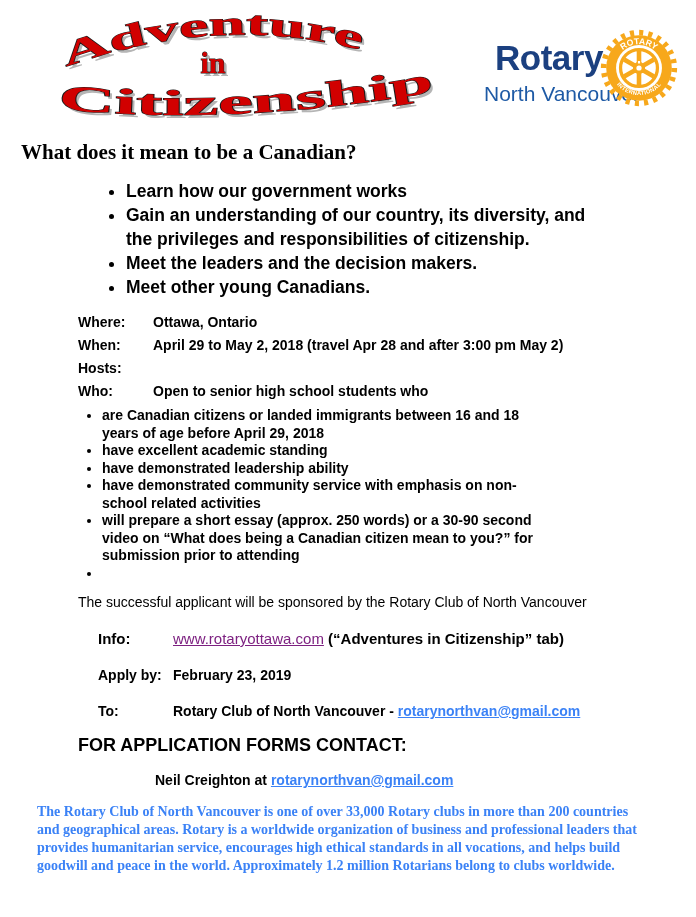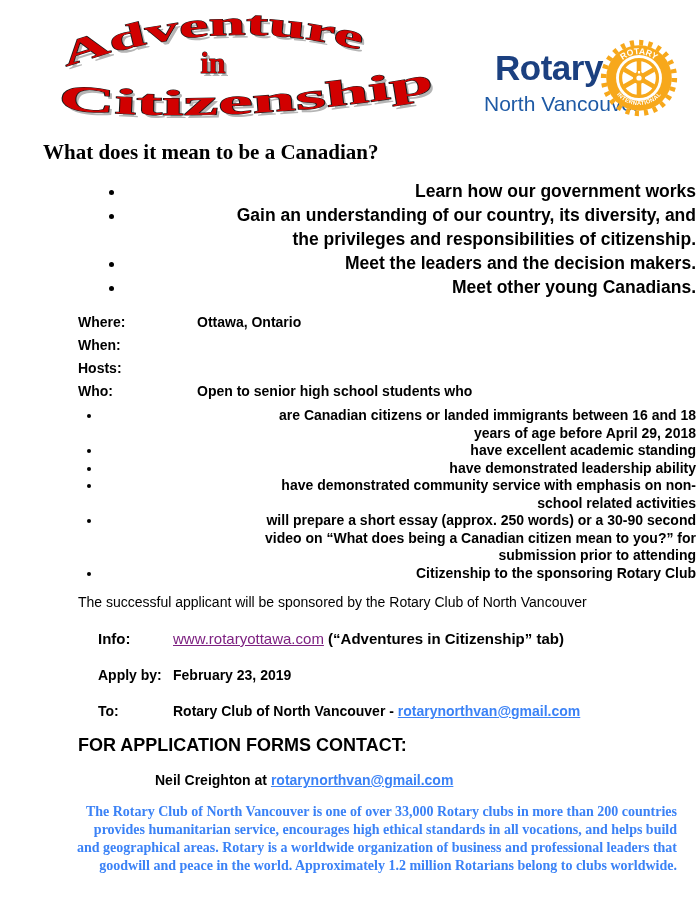--- a/index.html
+++ b/index.html
@@ -3,44 +3,44 @@
 <meta charset="utf-8">
 <style>
   * { margin:0; padding:0; box-sizing:border-box; }
   html,body { background:#ffffff; }
   body { width:696px; height:917px; position:relative; overflow:hidden;
          font-family:"Liberation Sans", sans-serif; color:#000; }
 
   
   .header { position:relative; height:130px; }
   .wordart-svg { position:absolute; left:30px; top:5px; }
-  .logo { position:absolute; left:484px; top:36px; width:200px; height:92px;text-decoration:underline; }
+  .logo { position:absolute; left:484px; top:26px; width:200px; height:92px;text-decoration:underline; }
   .logo-brand { position:absolute; left:11px; top:12px; font-size:35px; font-weight:bold;
                 color:#1b4080; letter-spacing:-0.5px; }
   .logo-region { position:absolute; left:0px; top:56px; font-size:21px; color:#1e5aa5; }
   .logo-wheel { position:absolute; left:114px; top:1px; }
 
   
-  .headline { margin:10px 0 0 43px; font-family:"Liberation Serif", serif;
+  .headline { margin:10px 0 0 21px; font-family:"Liberation Serif", serif;
               font-weight:bold; font-size:21px; line-height:24px; }
 
   
   ul.highlights { margin:15px 0 0 0; padding-left:126px; list-style:disc outside; }
   ul.highlights li { font-weight:bold; font-size:17.5px; line-height:24px; }
 
   
   .details { margin:16px 0 0 78px; }
-  .drow { display:flex; font-weight:bold; font-size:14px; line-height:15px; margin-bottom:8px;gap:44px; }
+  .drow { display:flex; font-weight:bold; font-size:14px; line-height:15px; margin-bottom:8px; }
   .dlabel { width:75px; flex:none; }
 
   
   ul.criteria { margin:2px 0 0 0; padding-left:102px; list-style:disc outside; }
   ul.criteria li { font-weight:bold; font-size:14px; line-height:17.5px; }
 
-  .line { display:block; white-space:nowrap;text-align:right; }
+  .line { display:block; white-space:nowrap; }
 
   
   .sponsor { margin:12px 0 0 78px; font-weight:normal; font-size:14px; line-height:17px; }
   .row { display:flex; margin-left:78px; font-weight:bold; font-size:14px; line-height:17px; }
   .row .rlabel { width:75px; flex:none;margin-left:20px; }
   .info-row { margin-top:19px; font-size:15px; }
   .apply-row { margin-top:20px; }
   .to-row { margin-top:19px; }
   .contact-heading { margin:17px 0 0 78px; font-weight:bold; font-size:18px; line-height:17px; }
   .contact-line { margin:18px 0 0 155px; font-weight:bold; font-size:14px; line-height:17px; }
@@ -135,20 +135,21 @@
     </li>
   </ul>
 
   <div class="details">
     <div class="drow">
       <span class="dlabel">Where:</span>
       <span class="dvalue">Ottawa, Ontario</span>
     </div>
     <div class="drow">
       <span class="dlabel">When:</span>
+      <span class="dvalue">April 29 to May 2, 2018 (travel Apr 28 and after 3:00 pm May 2)</span>
     </div>
     <div class="drow">
       <span class="dlabel">Hosts:</span>
     </div>
     <div class="drow">
       <span class="dlabel">Who:</span>
       <span class="dvalue">Open to senior high school students who</span>
     </div>
   </div>
 
@@ -166,21 +167,20 @@
     <li>
       <span class="line">have demonstrated community service with emphasis on non-</span>
       <span class="line">school related activities</span>
     </li>
     <li>
       <span class="line">will prepare a short essay (approx. 250 words) or a 30-90 second</span>
       <span class="line">video on “What does being a Canadian citizen mean to you?” for</span>
       <span class="line">submission prior to attending</span>
     </li>
     <li>
-      <span class="line">Citizenship to the sponsoring Rotary Club</span>
     </li>
   </ul>
 
   <p class="sponsor">The successful applicant will be sponsored by the Rotary Club of North Vancouver</p>
 
   <div class="row info-row">
     <span class="rlabel">Info:</span>
     <span><a class="link-purple">www.rotaryottawa.com</a><span> (“Adventures in Citizenship” tab)</span></span>
   </div>
 
@@ -192,18 +192,18 @@
   <div class="row to-row">
     <span class="rlabel">To:</span>
     <span><span>Rotary Club of North Vancouver - </span><a class="link-blue">rotarynorthvan@gmail.com</a></span>
   </div>
 
   <p class="contact-heading">FOR APPLICATION FORMS CONTACT:</p>
   <p class="contact-line"><span>Neil Creighton at </span><a class="link-blue">rotarynorthvan@gmail.com</a></p>
 
   <div class="footer">
     <span class="line">The Rotary Club of North Vancouver is one of over 33,000 Rotary clubs in more than 200 countries</span>
+    <span class="line">and geographical areas.  Rotary is a worldwide organization of business and professional leaders that</span>
     <span class="line">provides humanitarian service, encourages high ethical standards in all vocations, and helps build</span>
-    <span class="line">and geographical areas.  Rotary is a worldwide organization of business and professional leaders that</span>
     <span class="line">goodwill and peace in the world. Approximately 1.2 million Rotarians belong to clubs worldwide.</span>
   </div>
 
 </div>
 
 </body></html>

